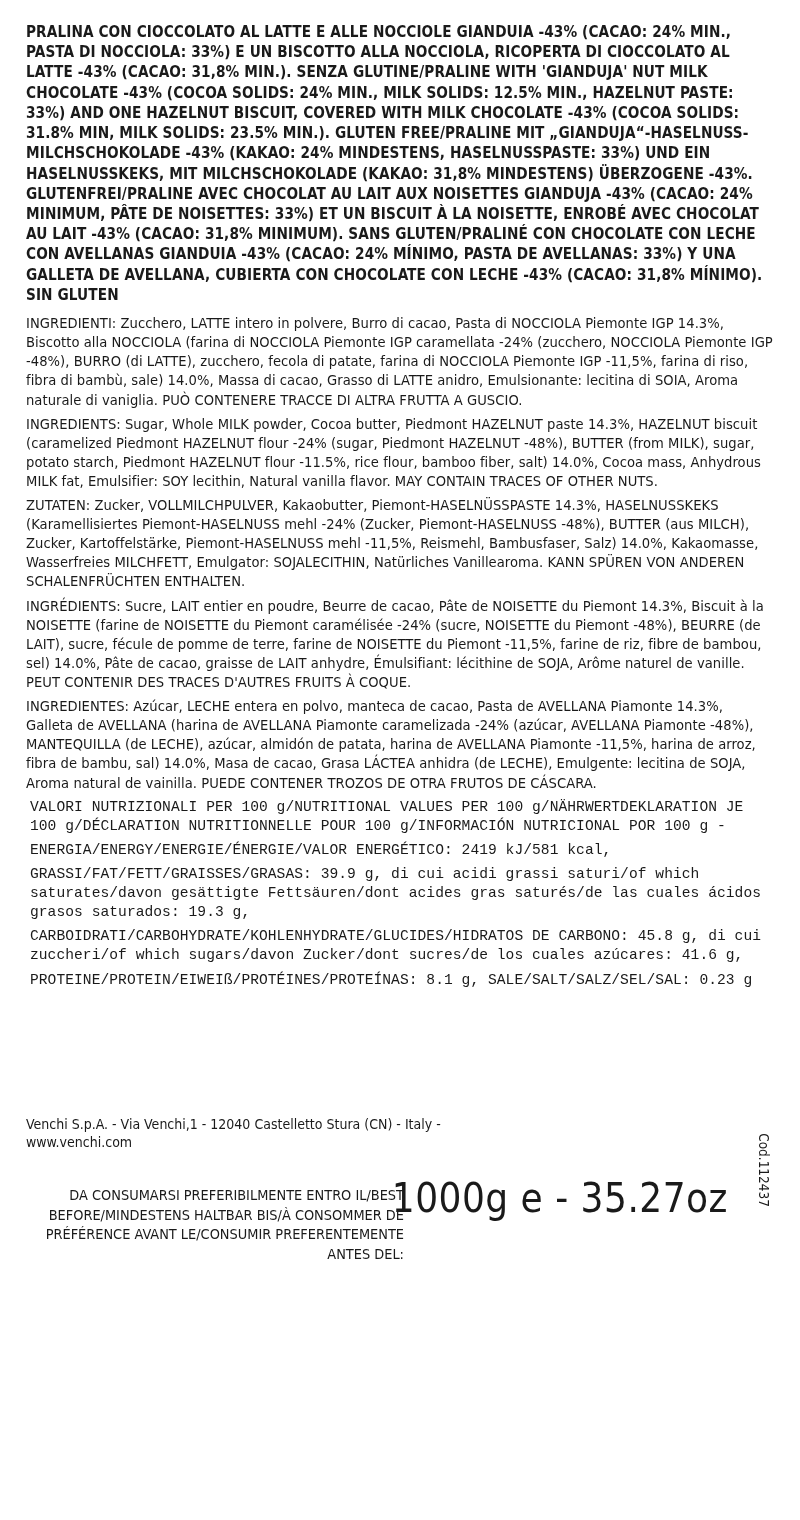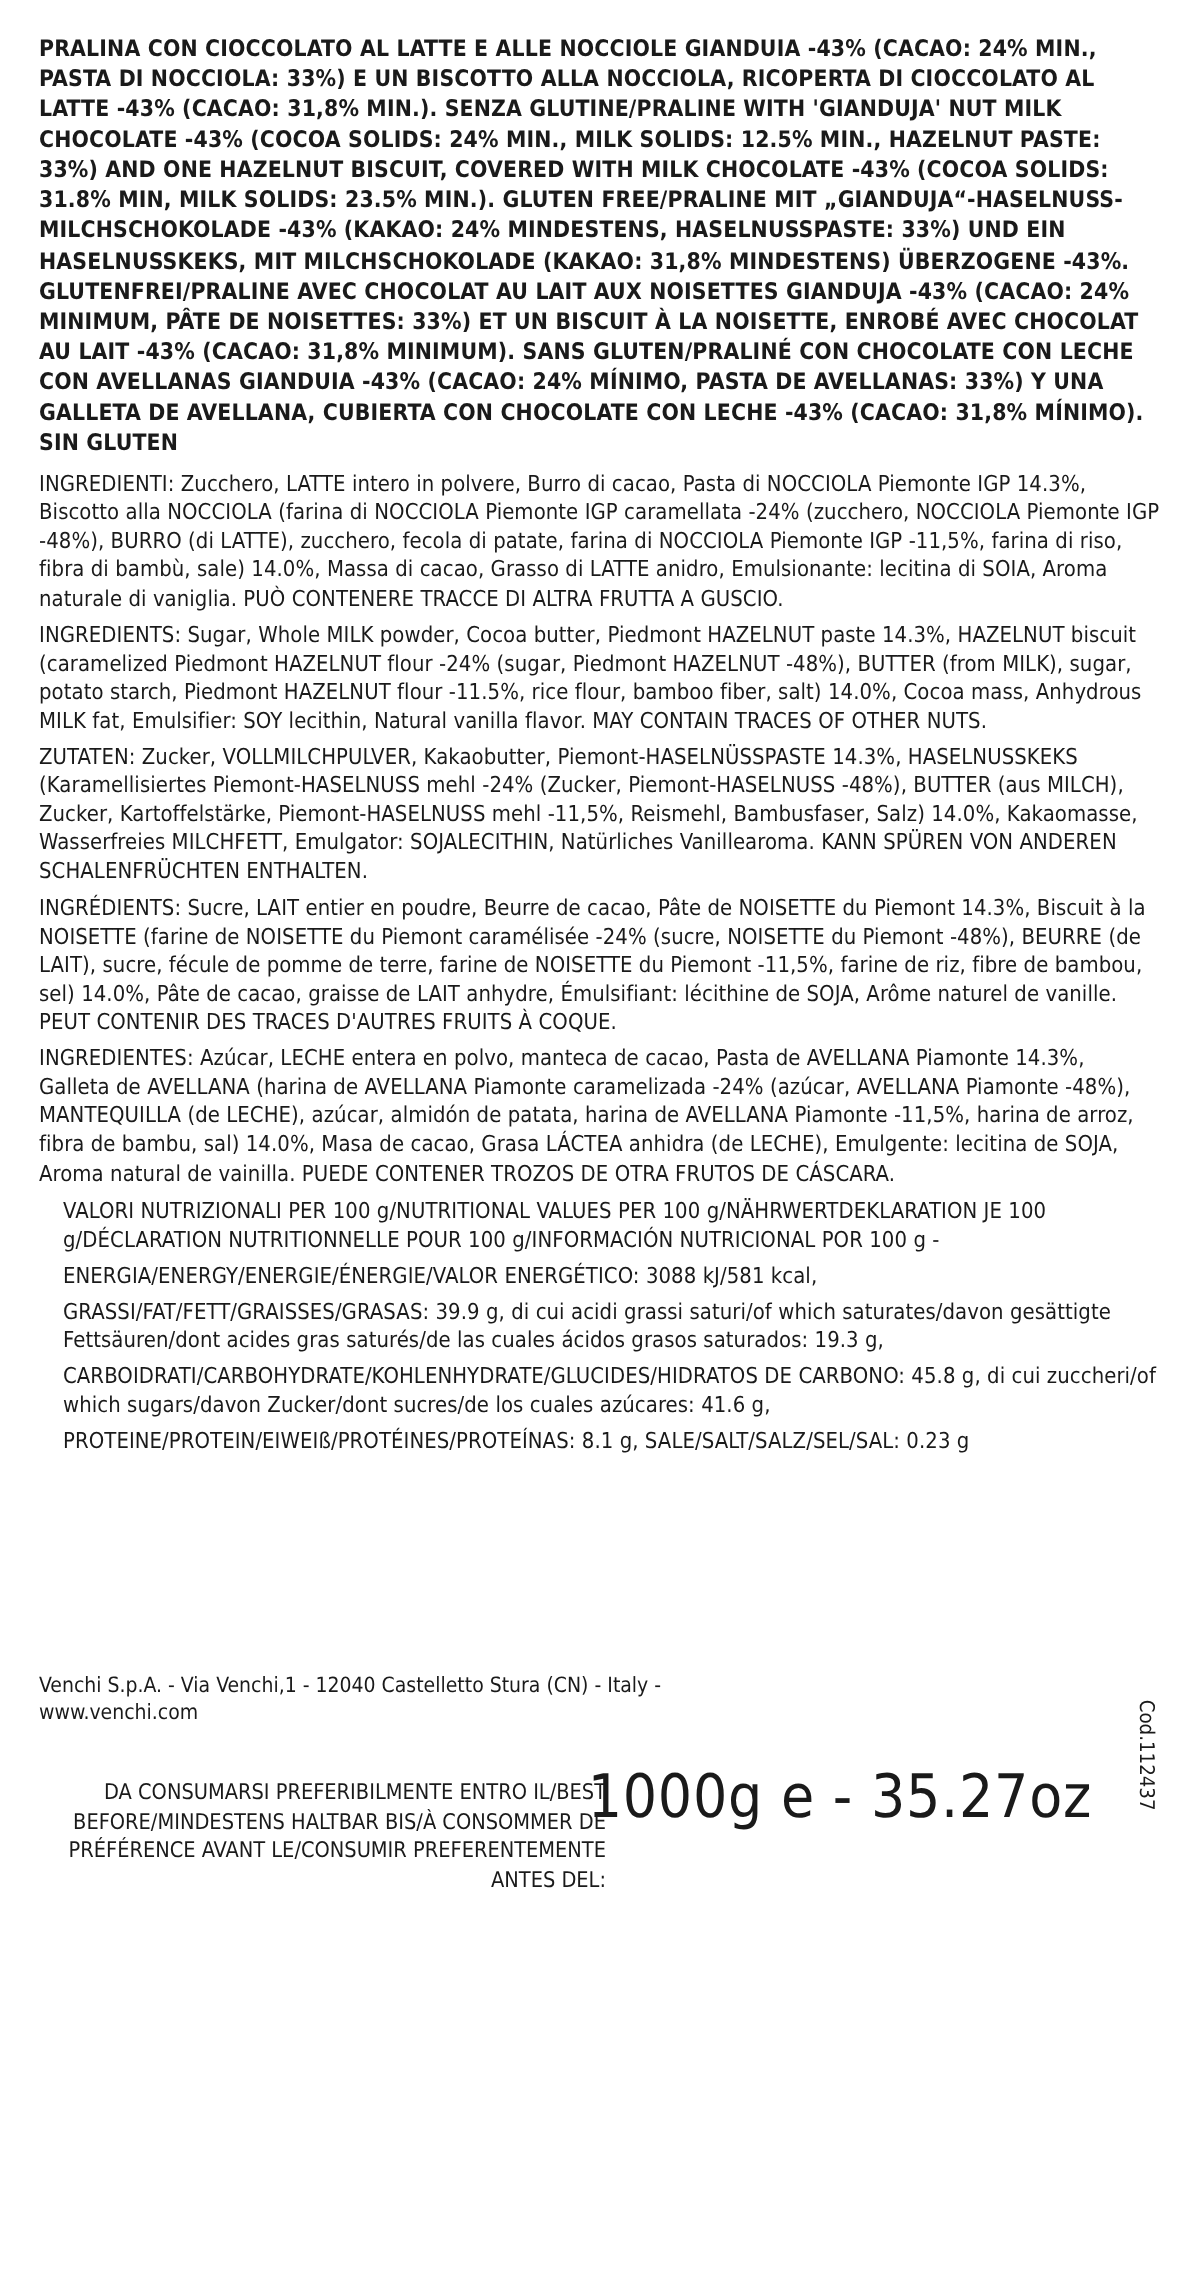--- a/index.html
+++ b/index.html
@@ -43,21 +43,22 @@
     margin: 0 0 5px 0;
   }
   
   .nutrition-block {
     font-size: 14.6px;
     line-height: 1.31;
     letter-spacing: 0.05px;
     margin-top: 6px;
   }
   .nutrition-block p {
-    margin: 0 0 5px 16px;
+    margin: 0 0 5px 4px;
+    font-family: Liberation Mono, monospace;
   }
   
   .footer {
     position: absolute;
     left: 26px;
     right: 26px;
     bottom: 14px;
     height: 215px;
   }
   .footer-address {
@@ -107,21 +108,21 @@
   <div class="ingredients-block">
     <p>INGREDIENTI: Zucchero, LATTE intero in polvere, Burro di cacao, Pasta di NOCCIOLA Piemonte IGP 14.3%, Biscotto alla NOCCIOLA (farina di NOCCIOLA Piemonte IGP caramellata -24% (zucchero, NOCCIOLA Piemonte IGP -48%), BURRO (di LATTE), zucchero, fecola di patate, farina di NOCCIOLA Piemonte IGP -11,5%, farina di riso, fibra di bambù, sale) 14.0%, Massa di cacao, Grasso di LATTE anidro, Emulsionante: lecitina di SOIA, Aroma naturale di vaniglia. PUÒ CONTENERE TRACCE DI ALTRA FRUTTA A GUSCIO.</p>
     <p>INGREDIENTS: Sugar, Whole MILK powder, Cocoa butter, Piedmont HAZELNUT paste 14.3%, HAZELNUT biscuit (caramelized Piedmont HAZELNUT flour -24% (sugar, Piedmont HAZELNUT -48%), BUTTER (from MILK), sugar, potato starch, Piedmont HAZELNUT flour -11.5%, rice flour, bamboo fiber, salt) 14.0%, Cocoa mass, Anhydrous MILK fat, Emulsifier: SOY lecithin, Natural vanilla flavor. MAY CONTAIN TRACES OF OTHER NUTS.</p>
     <p>ZUTATEN: Zucker, VOLLMILCHPULVER, Kakaobutter, Piemont-HASELNÜSSPASTE 14.3%, HASELNUSSKEKS (Karamellisiertes Piemont-HASELNUSS mehl -24% (Zucker, Piemont-HASELNUSS -48%), BUTTER (aus MILCH), Zucker, Kartoffelstärke, Piemont-HASELNUSS mehl -11,5%, Reismehl, Bambusfaser, Salz) 14.0%, Kakaomasse, Wasserfreies MILCHFETT, Emulgator: SOJALECITHIN, Natürliches Vanillearoma. KANN SPÜREN VON ANDEREN SCHALENFRÜCHTEN ENTHALTEN.</p>
     <p>INGRÉDIENTS: Sucre, LAIT entier en poudre, Beurre de cacao, Pâte de NOISETTE du Piemont 14.3%, Biscuit à la NOISETTE (farine de NOISETTE du Piemont caramélisée -24% (sucre, NOISETTE du Piemont -48%), BEURRE (de LAIT), sucre, fécule de pomme de terre, farine de NOISETTE du Piemont -11,5%, farine de riz, fibre de bambou, sel) 14.0%, Pâte de cacao, graisse de LAIT anhydre, Émulsifiant: lécithine de SOJA, Arôme naturel de vanille. PEUT CONTENIR DES TRACES D'AUTRES FRUITS À COQUE.</p>
     <p>INGREDIENTES: Azúcar, LECHE entera en polvo, manteca de cacao, Pasta de AVELLANA Piamonte 14.3%, Galleta de AVELLANA (harina de AVELLANA Piamonte caramelizada -24% (azúcar, AVELLANA Piamonte -48%), MANTEQUILLA (de LECHE), azúcar, almidón de patata, harina de AVELLANA Piamonte -11,5%, harina de arroz, fibra de bambu, sal) 14.0%, Masa de cacao, Grasa LÁCTEA anhidra (de LECHE), Emulgente: lecitina de SOJA, Aroma natural de vainilla. PUEDE CONTENER TROZOS DE OTRA FRUTOS DE CÁSCARA.</p>
   </div>
 
   <div class="nutrition-block">
     <p>VALORI NUTRIZIONALI PER 100 g/NUTRITIONAL VALUES PER 100 g/NÄHRWERTDEKLARATION JE 100 g/DÉCLARATION NUTRITIONNELLE POUR 100 g/INFORMACIÓN NUTRICIONAL POR 100 g -</p>
-    <p>ENERGIA/ENERGY/ENERGIE/ÉNERGIE/VALOR ENERGÉTICO: 3088 kJ/581 kcal,</p>
+    <p>ENERGIA/ENERGY/ENERGIE/ÉNERGIE/VALOR ENERGÉTICO: 2419 kJ/581 kcal,</p>
     <p>GRASSI/FAT/FETT/GRAISSES/GRASAS: 39.9 g, di cui acidi grassi saturi/of which saturates/davon gesättigte Fettsäuren/dont acides gras saturés/de las cuales ácidos grasos saturados: 19.3 g,</p>
     <p>CARBOIDRATI/CARBOHYDRATE/KOHLENHYDRATE/GLUCIDES/HIDRATOS DE CARBONO: 45.8 g, di cui zuccheri/of which sugars/davon Zucker/dont sucres/de los cuales azúcares: 41.6 g,</p>
     <p>PROTEINE/PROTEIN/EIWEIß/PROTÉINES/PROTEÍNAS: 8.1 g, SALE/SALT/SALZ/SEL/SAL: 0.23 g</p>
   </div>
 
   <div class="footer">
     <div class="footer-address">Venchi S.p.A. - Via Venchi,1 - 12040 Castelletto Stura (CN) - Italy - www.venchi.com</div>
 
     <div class="footer-bestbefore">DA CONSUMARSI PREFERIBILMENTE ENTRO IL/BEST BEFORE/MINDESTENS HALTBAR BIS/À CONSOMMER DE PRÉFÉRENCE AVANT LE/CONSUMIR PREFERENTEMENTE ANTES DEL:</div>
 

